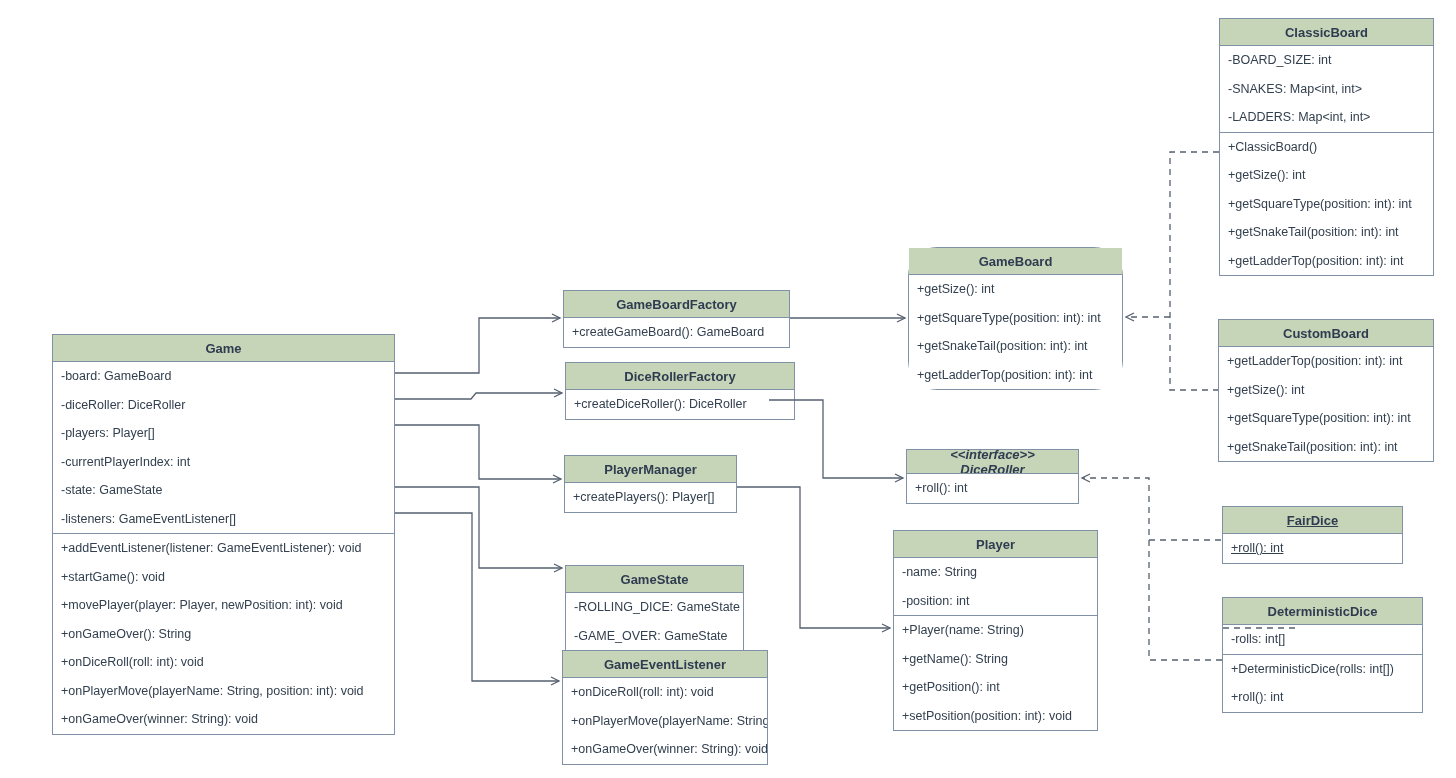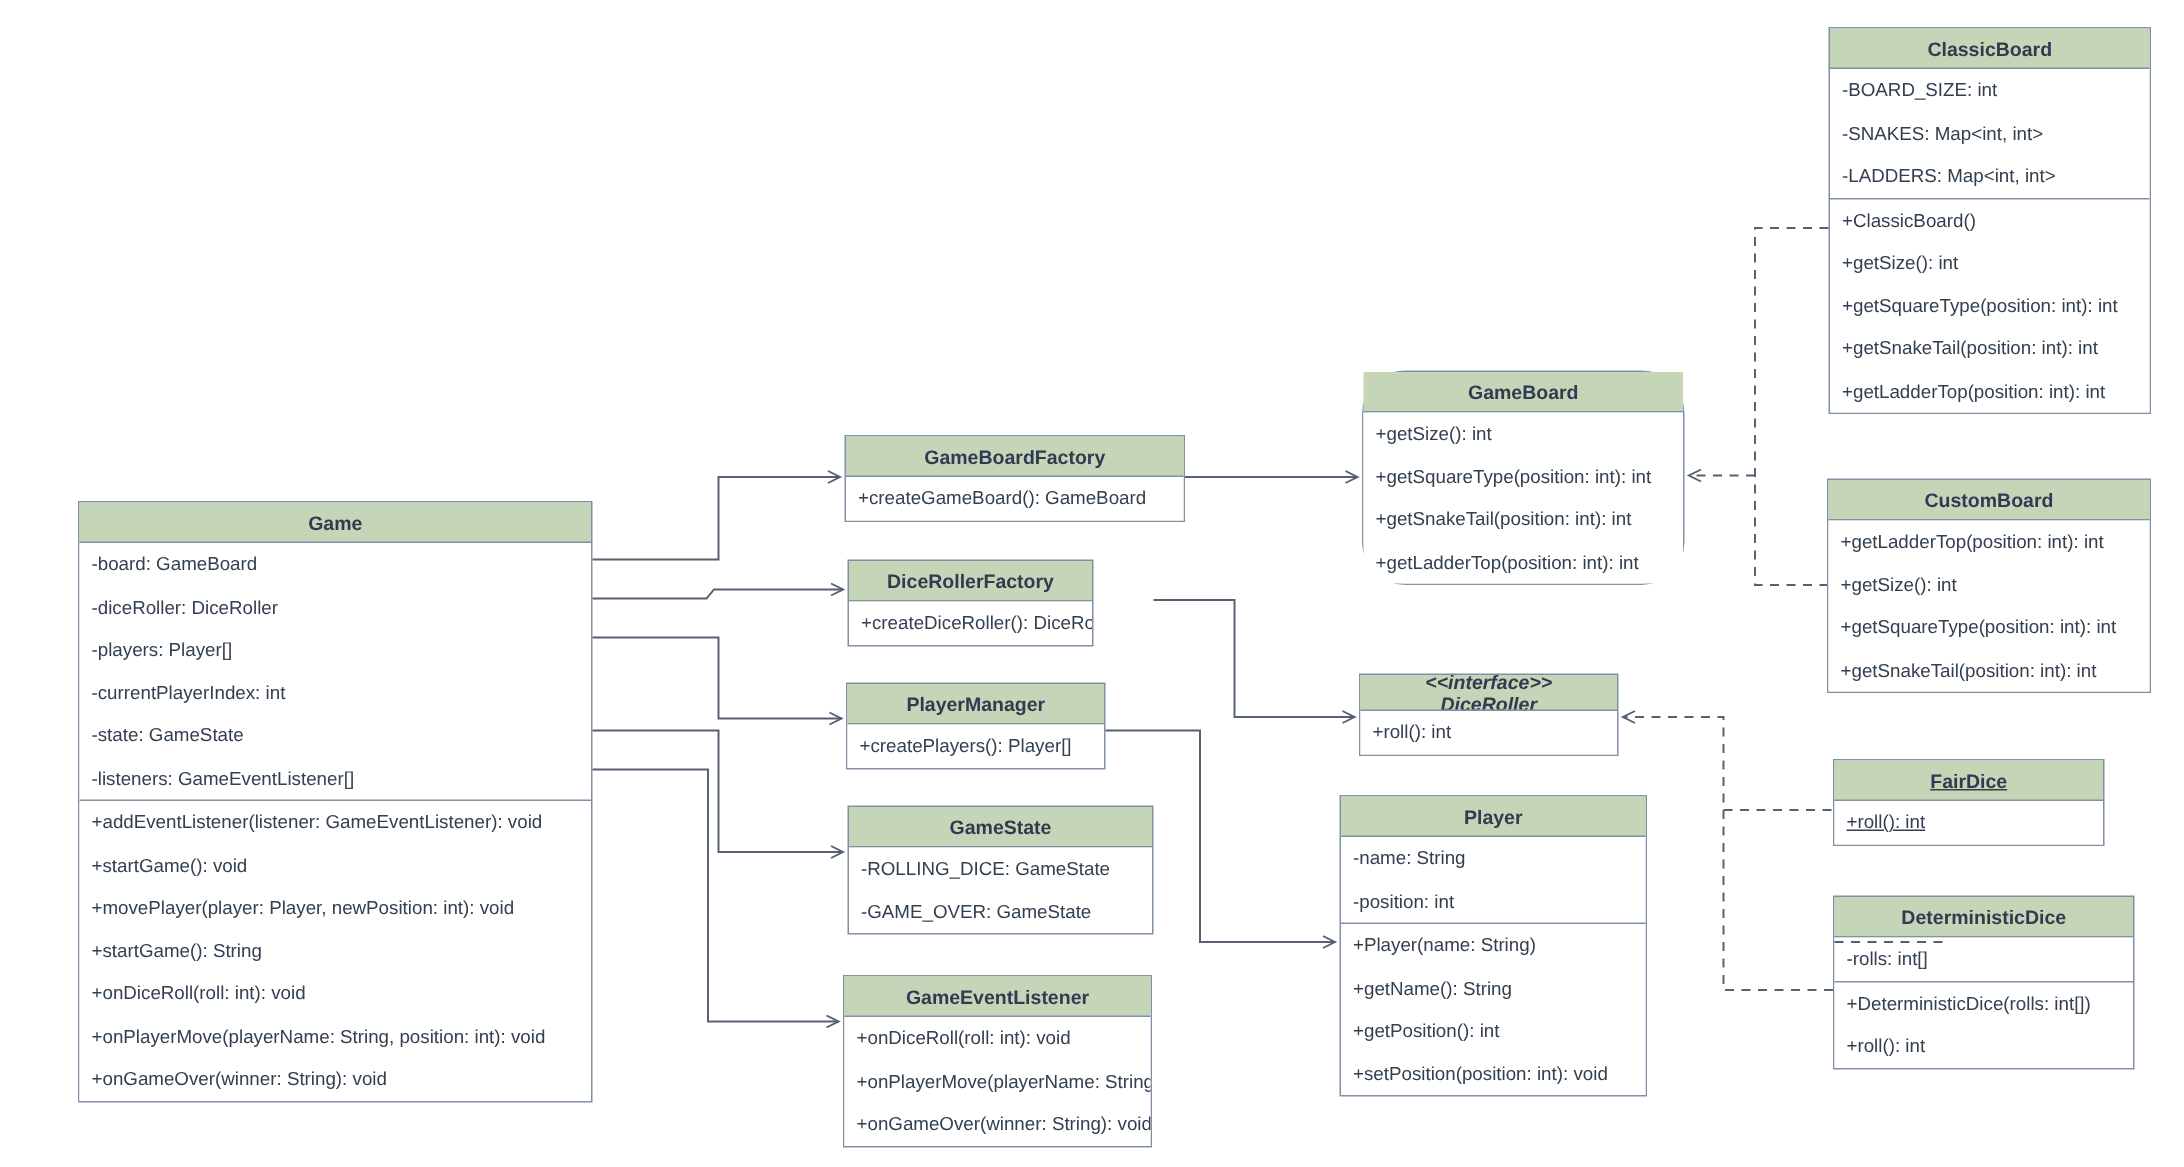--- a/index.html
+++ b/index.html
@@ -79,49 +79,49 @@
         <div class="row">-diceRoller: DiceRoller</div>
         <div class="row">-players: Player[]</div>
         <div class="row">-currentPlayerIndex: int</div>
         <div class="row">-state: GameState</div>
         <div class="row">-listeners: GameEventListener[]</div>
       </div>
     <div class="uml-section">
         <div class="row">+addEventListener(listener: GameEventListener): void</div>
         <div class="row">+startGame(): void</div>
         <div class="row">+movePlayer(player: Player, newPosition: int): void</div>
-        <div class="row">+startGame(): String</div>
+        <div class="row">+onGameOver(): String</div>
         <div class="row">+onDiceRoll(roll: int): void</div>
         <div class="row">+onPlayerMove(playerName: String, position: int): void</div>
         <div class="row">+onGameOver(winner: String): void</div>
       </div>
   </div>
 
   <div class="uml-box" style="left:563px; top:290px; width:227px;">
     <div class="uml-title">GameBoardFactory</div>
     <div class="uml-section">
         <div class="row">+createGameBoard(): GameBoard</div>
       </div>
   </div>
 
-  <div class="uml-box" style="left:565px; top:373px; width:164px;">
+  <div class="uml-box" style="left:565px; top:362px; width:230px;">
     <div class="uml-title">DiceRollerFactory</div>
     <div class="uml-section">
         <div class="row">+createDiceRoller(): DiceRoller</div>
       </div>
   </div>
 
   <div class="uml-box" style="left:564px; top:455px; width:173px;">
     <div class="uml-title">PlayerManager</div>
     <div class="uml-section">
         <div class="row">+createPlayers(): Player[]</div>
       </div>
   </div>
 
-  <div class="uml-box" style="left:565px; top:537px; width:204px;">
+  <div class="uml-box" style="left:565px; top:565px; width:179px;">
     <div class="uml-title">GameState</div>
     <div class="uml-section">
         <div class="row">-ROLLING_DICE: GameState</div>
         <div class="row">-GAME_OVER: GameState</div>
       </div>
   </div>
 
   <div class="uml-box" style="left:562px; top:650px; width:206px;">
     <div class="uml-title">GameEventListener</div>
     <div class="uml-section">

